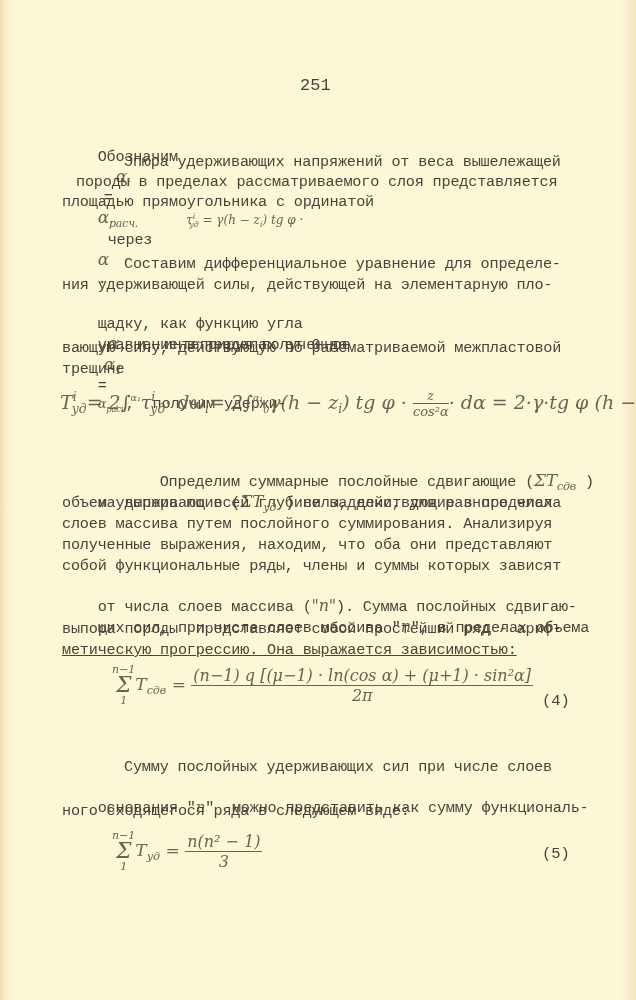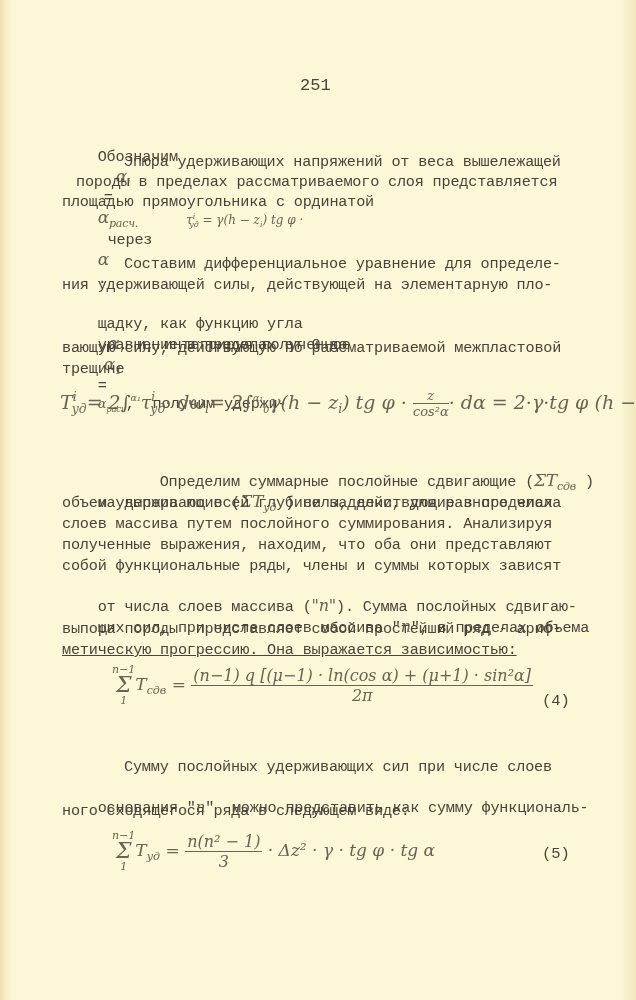--- a/index.html
+++ b/index.html
@@ -105,17 +105,16 @@
   <div class="tt" style="left:62px;top:802px;">ного сходящегося ряда в следующем виде:</div>
 
   <div class="hw" style="left:112px;top:830px;font-size:17px;">
     <span style="display:inline-block;vertical-align:middle;text-align:center;font-size:11px;line-height:11px;">
       <span style="display:block;">n−1</span>
       <span style="display:block;font-size:22px;line-height:20px;">Σ</span>
       <span style="display:block;">1</span>
     </span><span>T</span><sub>уд</sub>
     <span>=</span>
     <span class="frac" style="font-size:16px;"><span class="num" style="border-bottom:1px solid #6b6254;">n(n² − 1)</span><span class="den">3</span></span>
-    <span>· Δz² · γ · tg φ · tg α</span>
   </div>
   <div class="eqno" style="left:542px;top:845px;">(5)</div>
 
 </div>
 
 </body></html>

